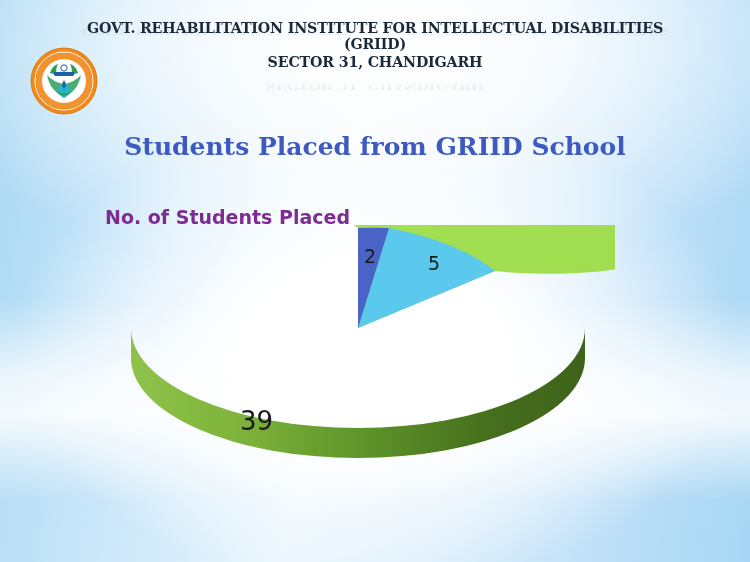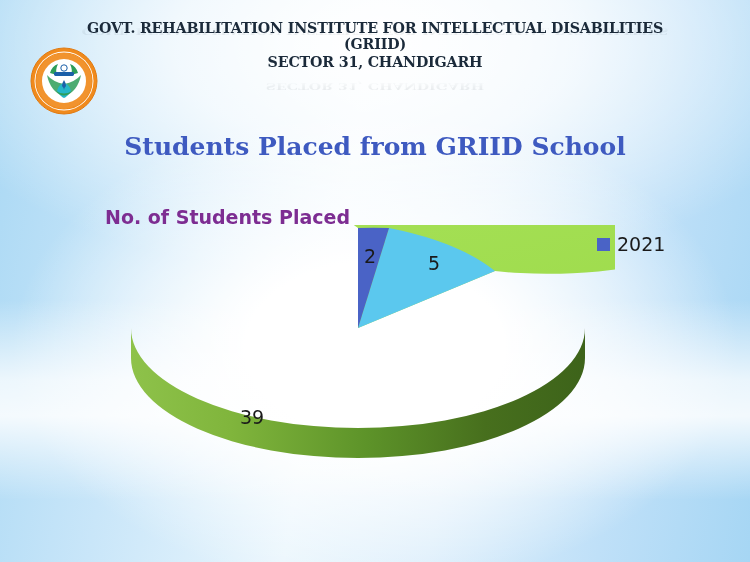--- a/index.html
+++ b/index.html
@@ -120,21 +120,21 @@
   .pie-wrap svg { display: block; }
 
   .slice-label {
     position: absolute;
     font-family: "DejaVu Sans", sans-serif;
     font-size: 19px;
     color: #1a1a1a;
   }
   .lbl-2021 { left: 364px; top: 245px; }
   .lbl-2022 { left: 428px; top: 252px; }
-  .lbl-2023 { left: 240px; top: 406px; font-size: 19px; }
+  .lbl-2023 { left: 240px; top: 406px; font-size: 26px; }
 
   
   .legend {
     position: absolute;
     left: 597px;
     top: 222px;
     width: 150px;
   }
   .legend-item {
     display: flex;
@@ -218,19 +218,15 @@
 
       <path d="M 263 103 L 294 3 A 227 100 0 0 0 263 3 Z" fill="#4a63c6"></path>
     </svg>
   </div>
 
   <div class="slice-label lbl-2021">2</div>
   <div class="slice-label lbl-2022">5</div>
   <div class="slice-label lbl-2023">39</div>
 
   <div class="legend">
-    <div class="legend-item">
-      <span class="legend-swatch" style="background-color: rgb(74, 99, 198);"></span>
-      <span class="legend-label">2021</span>
-    </div>
   </div>
 
 </div>
 
 </body></html>

